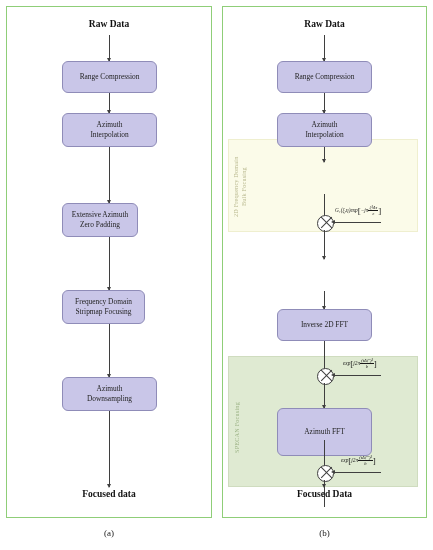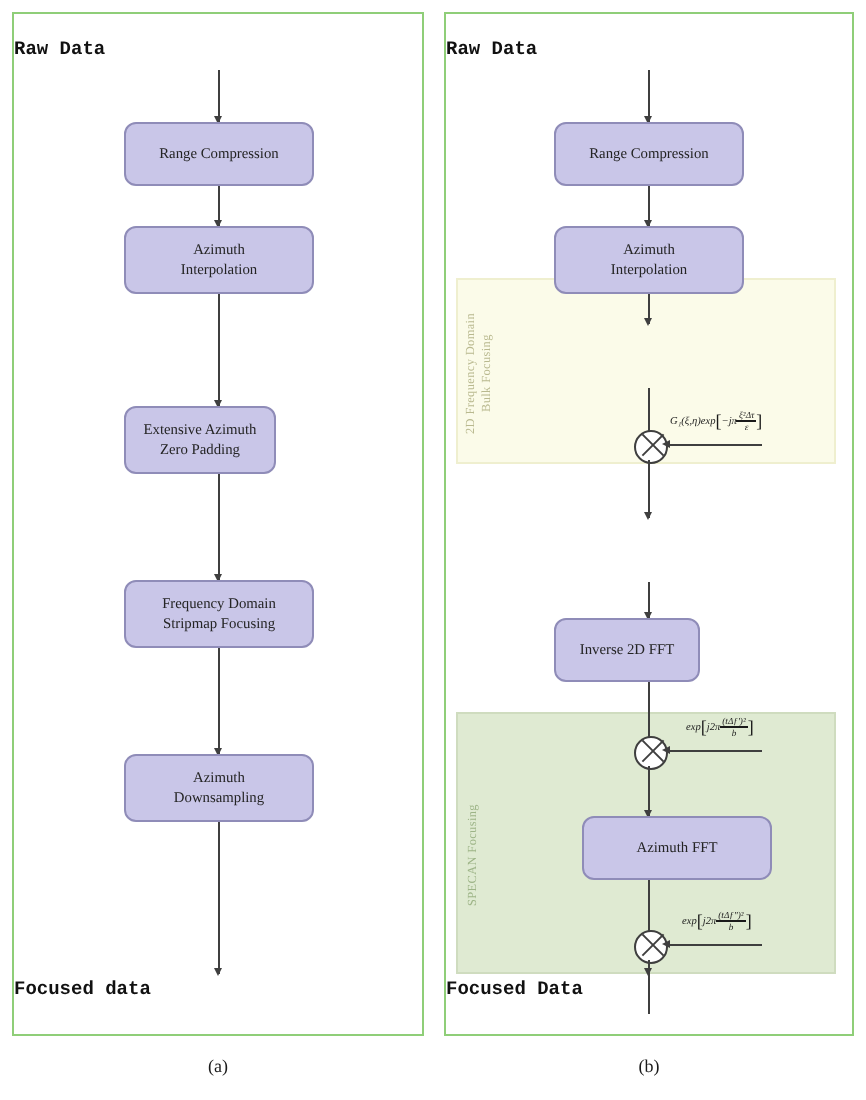--- a/index.html
+++ b/index.html
@@ -30,21 +30,21 @@
 
   
   .line{position:absolute;width:1px;background:#3f3f3f;}
   .arrow{position:absolute;width:0;height:0;border-left:2.6px solid transparent;
          border-right:2.6px solid transparent;border-top:4px solid #3f3f3f;}
   .hline{position:absolute;height:1px;background:#3f3f3f;}
   .arrow-left{position:absolute;width:0;height:0;border-top:2.6px solid transparent;
          border-bottom:2.6px solid transparent;border-right:4px solid #3f3f3f;}
 
   
-  .endpoint{position:absolute;width:100%;text-align:left;font-weight:bold;font-size:9.5px;color:#111;font-family:Liberation Mono, monospace;}
+  .endpoint{position:absolute;width:100%;text-align:center;font-weight:bold;font-size:9.5px;color:#111;}
 
   
   .mult{position:absolute;width:15px;height:15px;border:1px solid #3f3f3f;border-radius:50%;
         background:#ffffff;}
   .mult i{position:absolute;left:50%;top:-1px;width:1px;height:15px;background:#3f3f3f;
           transform-origin:center;display:block;}
   .mult i:nth-child(1){transform:rotate(45deg);}
   .mult i:nth-child(2){transform:rotate(-45deg);}
 
   
@@ -74,21 +74,21 @@
 
   <div class="line" style="left:102px;top:140px;height:56px;"></div>
   <div class="arrow" style="left:100px;top:193px;"></div>
 
   <div class="box" style="left:55px;top:196px;width:76px;height:34px;white-space:pre-line;">Extensive Azimuth
 Zero Padding</div>
 
   <div class="line" style="left:102px;top:230px;height:53px;"></div>
   <div class="arrow" style="left:100px;top:280px;"></div>
 
-  <div class="box" style="left:55px;top:283px;width:95px;height:34px;white-space:pre-line;">Frequency Domain
+  <div class="box" style="left:55px;top:283px;width:83px;height:34px;white-space:pre-line;">Frequency Domain
 Stripmap Focusing</div>
 
   <div class="line" style="left:102px;top:317px;height:53px;"></div>
   <div class="arrow" style="left:100px;top:367px;"></div>
 
   <div class="box" style="left:55px;top:370px;width:95px;height:34px;white-space:pre-line;">Azimuth
 Downsampling</div>
 
   <div class="line" style="left:102px;top:404px;height:76px;"></div>
   <div class="arrow" style="left:100px;top:477px;"></div>
@@ -135,37 +135,37 @@
     <span>G₁(ξ,η)exp</span><span class="brk">[</span><span>−jπ</span><span class="frac"><span class="num">ξ²Δτ</span><span class="den">ε</span></span><span class="brk">]</span>
   </div>
 
   <div class="line" style="left:101px;top:223px;height:29px;"></div>
   <div class="arrow" style="left:99px;top:249px;"></div>
 
 
   <div class="line" style="left:101px;top:284px;height:18px;"></div>
   <div class="arrow" style="left:99px;top:299px;"></div>
 
-  <div class="box" style="left:54px;top:302px;width:73px;height:32px;">Inverse 2D FFT</div>
+  <div class="box" style="left:54px;top:302px;width:95px;height:32px;">Inverse 2D FFT</div>
 
   <div class="line" style="left:101px;top:334px;height:28px;"></div>
   <div class="mult" style="left:94px;top:361px;">
     <i></i>
       <i></i>
   </div>
   <div class="hline" style="left:110px;top:368px;width:48px;"></div>
   <div class="arrow-left" style="left:108px;top:366px;"></div>
   <div class="formula" style="left:120px;top:351px;">
     <span>exp</span><span class="brk">[</span><span>j2π</span><span class="frac"><span class="num">(tΔƒ')²</span><span class="den">b</span></span><span class="brk">]</span>
   </div>
 
   <div class="line" style="left:101px;top:376px;height:25px;"></div>
   <div class="arrow" style="left:99px;top:398px;"></div>
 
-  <div class="box" style="left:68px;top:401px;width:95px;height:32px;">Azimuth FFT</div>
+  <div class="box" style="left:54px;top:401px;width:95px;height:48px;">Azimuth FFT</div>
 
   <div class="line" style="left:101px;top:433px;height:26px;"></div>
   <div class="mult" style="left:94px;top:458px;">
     <i></i>
       <i></i>
   </div>
   <div class="hline" style="left:110px;top:465px;width:48px;"></div>
   <div class="arrow-left" style="left:108px;top:463px;"></div>
   <div class="formula" style="left:118px;top:448px;">
     <span>exp</span><span class="brk">[</span><span>j2π</span><span class="frac"><span class="num">(tΔƒ'')²</span><span class="den">b</span></span><span class="brk">]</span>

